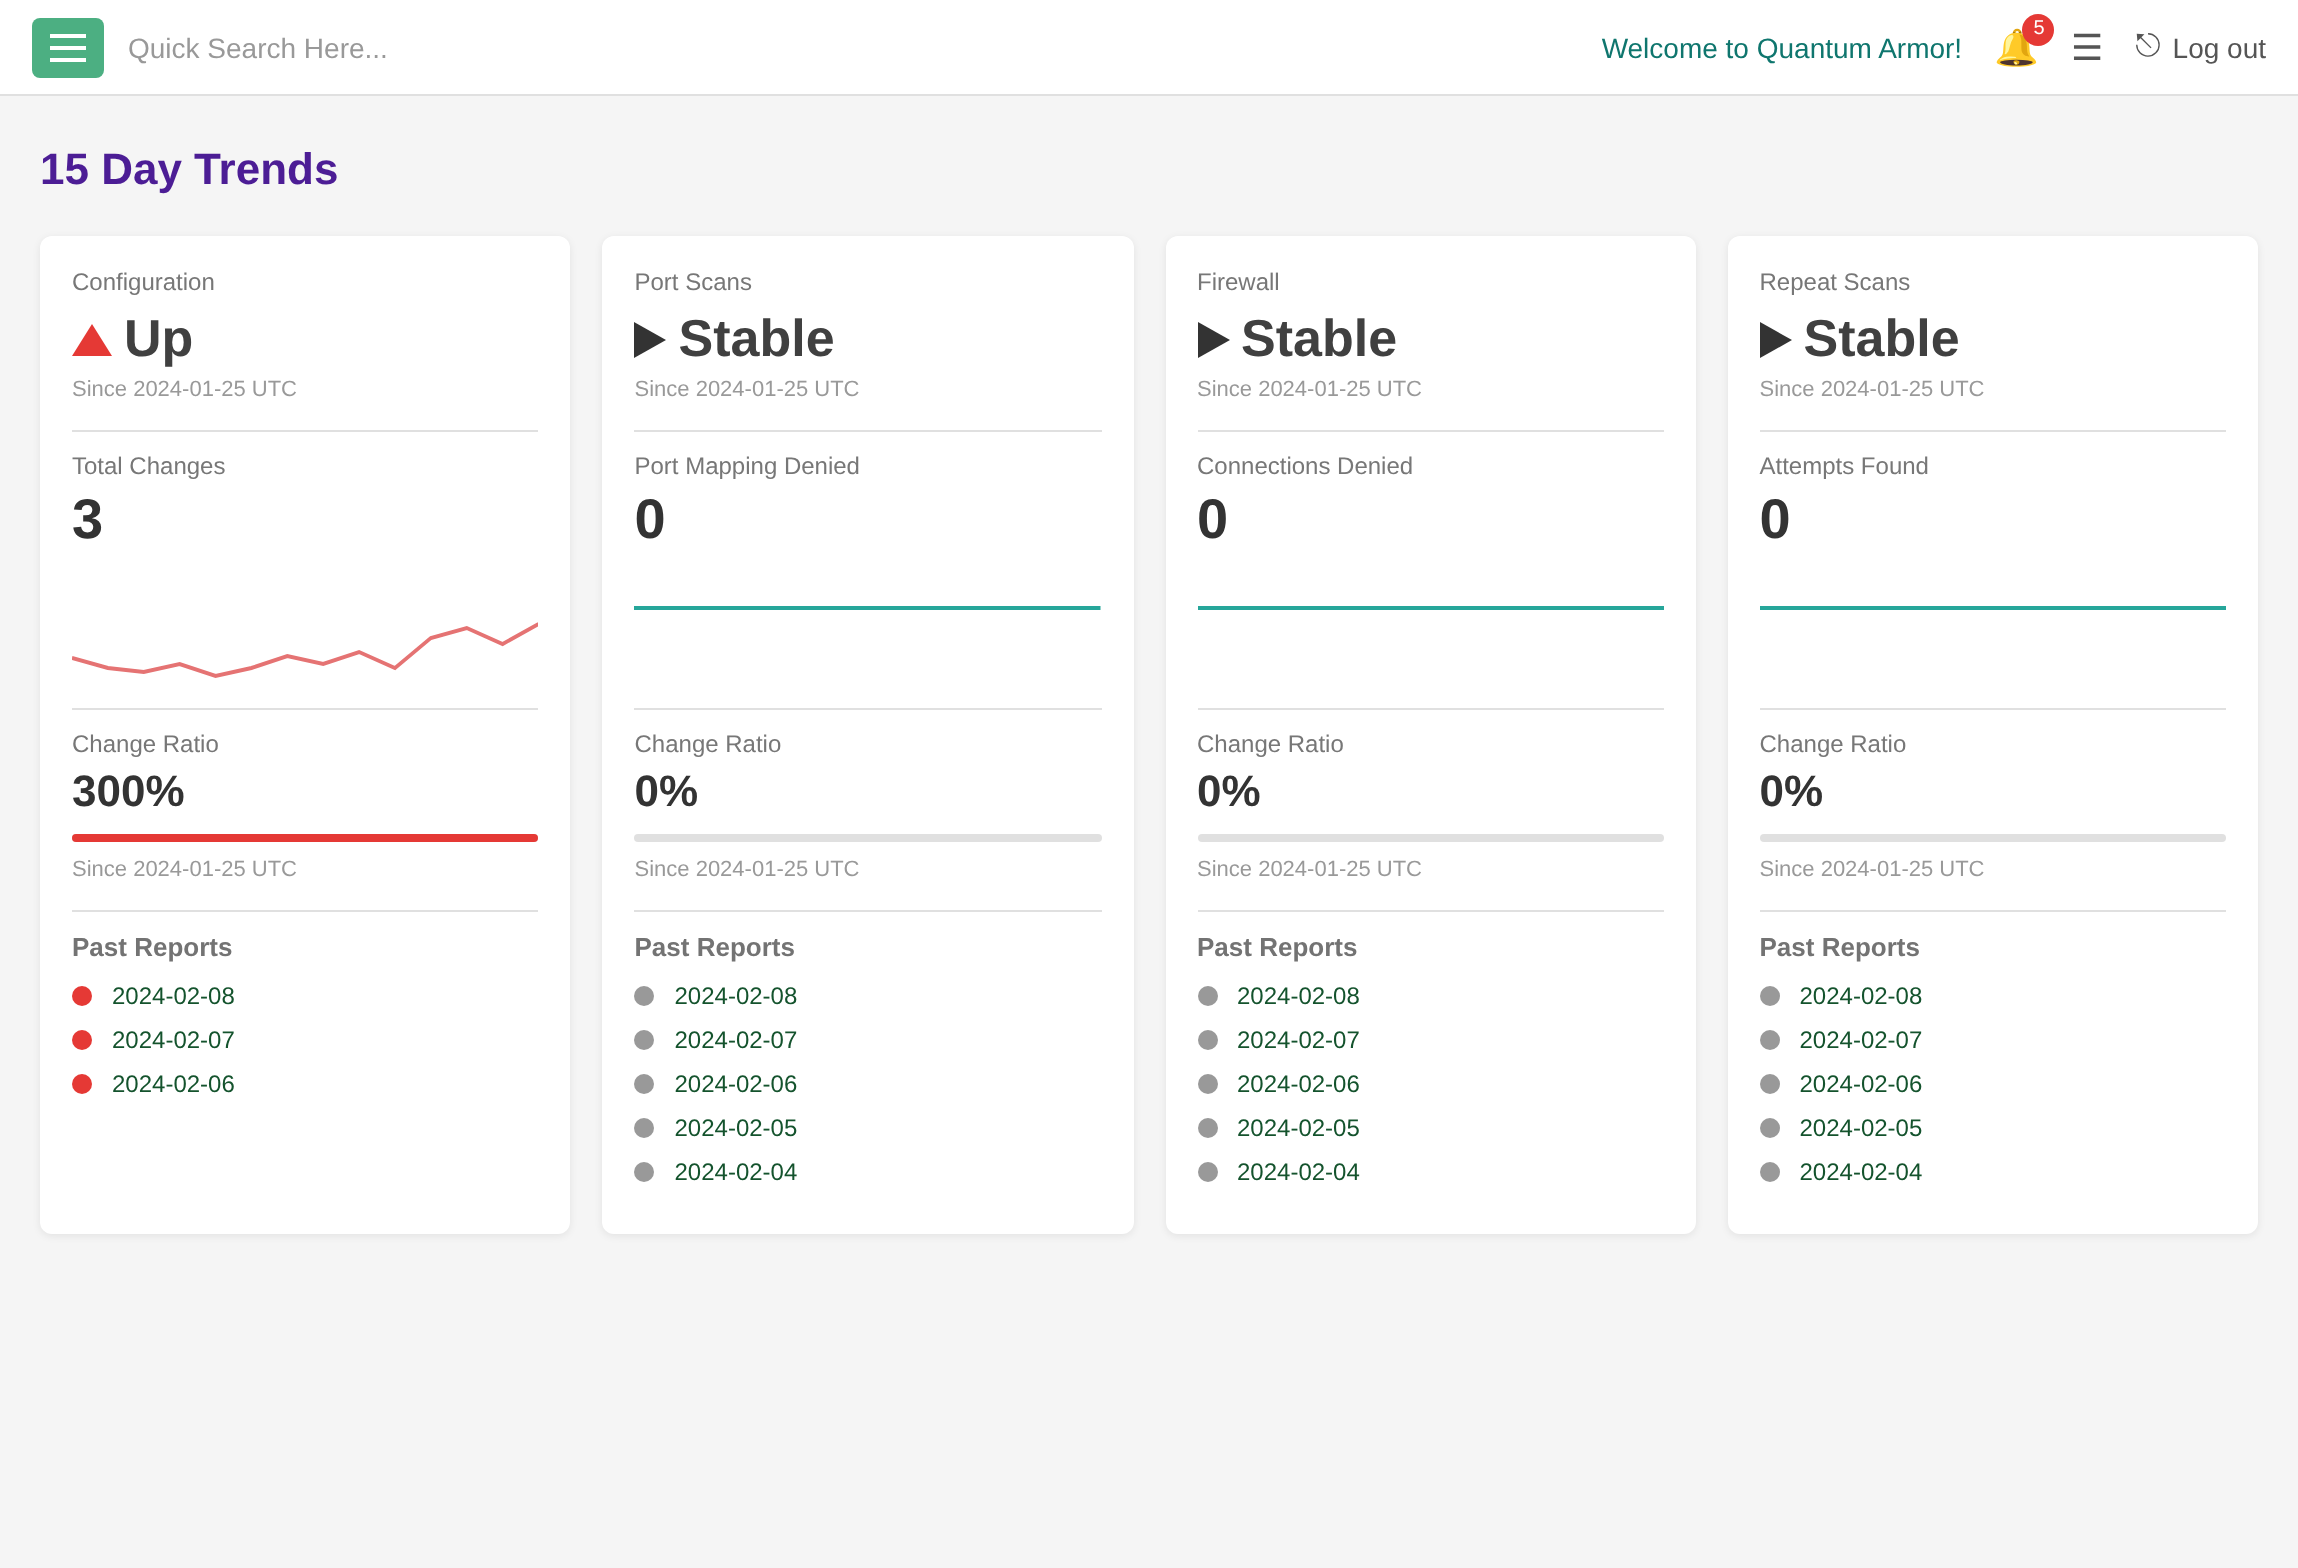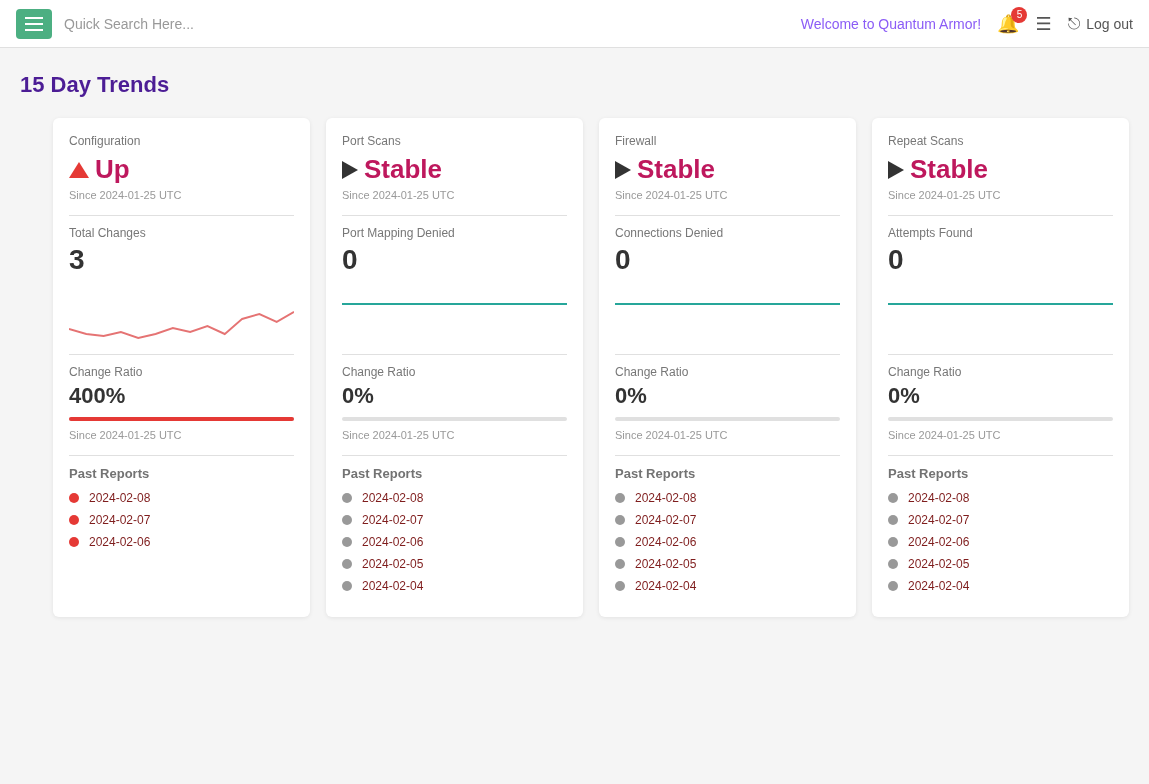--- a/index.html
+++ b/index.html
@@ -39,21 +39,21 @@
       font-size: 14px;
       color: #999;
     }
     .nav-right {
       display: flex;
       align-items: center;
       gap: 16px;
       font-size: 14px;
       color: #555;
     }
-    .nav-welcome { color: #8b5cf6; }
+    .nav-welcome { color: #0f766e; }
     .nav-bell {
       position: relative;
       cursor: pointer;
     }
     .nav-bell-icon { font-size: 18px; color: #555; }
     .nav-badge {
       position: absolute;
       top: -6px;
       right: -8px;
       background: #e53935;
@@ -86,21 +86,20 @@
       font-weight: 600;
       margin-bottom: 20px;
       color: #4c1d95;
     }
 
     
     .cards-grid {
       display: grid;
       grid-template-columns: repeat(4, 1fr);
       gap: 16px;
-      margin-left: 33px;
     }
 
     .card {
       background: #fff;
       border-radius: 6px;
       padding: 16px;
       box-shadow: 0 1px 4px rgba(0,0,0,0.08);
     }
 
     .card-section-label {
@@ -110,21 +109,21 @@
       font-weight: 500;
       text-transform: none;
     }
 
     .card-status {
       display: flex;
       align-items: center;
       gap: 6px;
       font-size: 26px;
       font-weight: 600;
-      color: #be185d;
+      color: #404040;
       margin-bottom: 4px;
     }
     .status-icon-triangle {
       width: 0;
       height: 0;
       border-left: 10px solid transparent;
       border-right: 10px solid transparent;
       border-bottom: 16px solid #e53935;
       display: inline-block;
     }
@@ -202,21 +201,21 @@
     .report-dot {
       width: 10px;
       height: 10px;
       border-radius: 50%;
       flex-shrink: 0;
     }
     .report-dot.red { background: #e53935; }
     .report-dot.gray { background: #999; }
     .report-link {
       font-size: 12px;
-      color: #7f1d1d;
+      color: #14532d;
       text-decoration: none;
     }
   </style>
 </head>
 <body>
 
 <nav class="navbar">
   <button class="nav-menu-btn">
     <span></span>
     <span></span>
@@ -252,21 +251,21 @@
     <hr class="divider">
     <div class="metric-label">Total Changes</div>
     <div class="metric-value">3</div>
     <div class="sparkline-container">
       <svg width="100%" height="60" viewBox="0 0 260 60" preserveAspectRatio="none">
     <polyline points="0,45 20,50 40,52 60,48 80,54 100,50 120,44 140,48 160,42 180,50 200,35 220,30 240,38 260,28" fill="none" stroke="#e57373" stroke-width="2"></polyline>
   </svg>
     </div>
     <hr class="divider">
     <div class="metric-label">Change Ratio</div>
-    <div class="metric-value" style="font-size:22px">400%</div>
+    <div class="metric-value" style="font-size:22px">300%</div>
     <div class="progress-bar-container">
       <div class="progress-bar-fill red" style="width:100%"></div>
     </div>
     <div class="since-text-bottom">Since 2024-01-25 UTC</div>
     <hr class="divider">
     <div class="past-reports-label">Past Reports</div>
 
     <div class="report-item">
       <span class="report-dot red"></span>
       <a class="report-link" href="#">2024-02-08</a>

